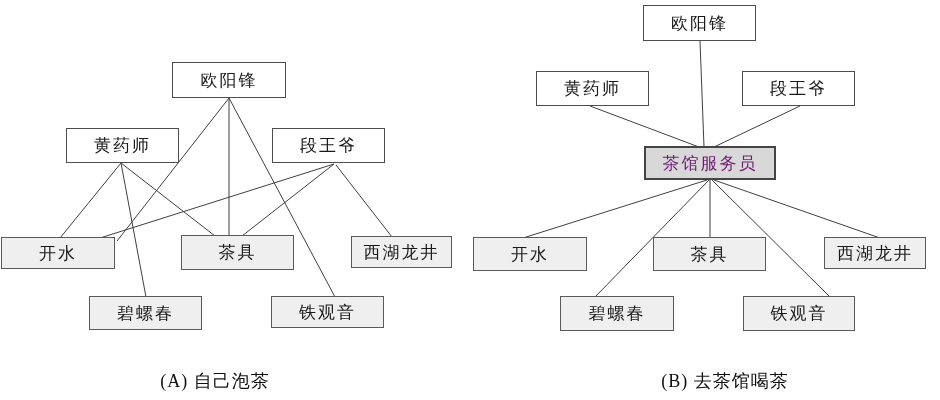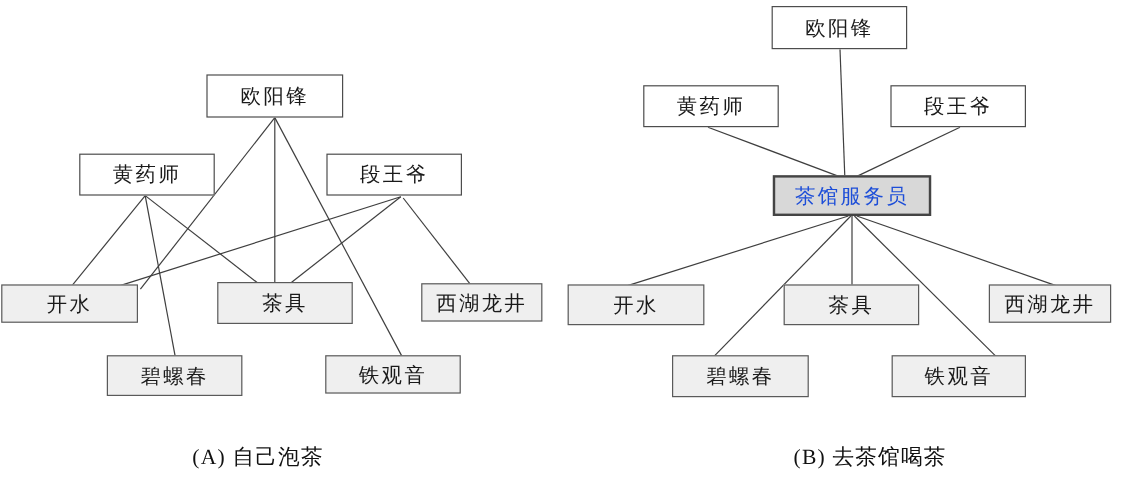--- a/index.html
+++ b/index.html
@@ -50,19 +50,19 @@
     <div class="node person" style="left: 66px; top: 128px; width: 113px; height: 35px; background: rgb(255, 255, 255); color: rgb(26, 26, 26);">黄药师</div>
     <div class="node person" style="left: 272px; top: 128px; width: 113px; height: 35px; background: rgb(255, 255, 255); color: rgb(26, 26, 26);">段王爷</div>
     <div class="node item" style="left: 1px; top: 237px; width: 114px; height: 32px; background: rgb(239, 239, 239); color: rgb(26, 26, 26);">开水</div>
     <div class="node item" style="left: 181px; top: 235px; width: 113px; height: 35px; background: rgb(239, 239, 239); color: rgb(26, 26, 26);">茶具</div>
     <div class="node item" style="left: 351px; top: 236px; width: 101px; height: 32px; background: rgb(239, 239, 239); color: rgb(26, 26, 26);">西湖龙井</div>
     <div class="node item" style="left: 89px; top: 296px; width: 113px; height: 34px; background: rgb(239, 239, 239); color: rgb(26, 26, 26);">碧螺春</div>
     <div class="node item" style="left: 271px; top: 296px; width: 113px; height: 32px; background: rgb(239, 239, 239); color: rgb(26, 26, 26);">铁观音</div>
     <div class="node person" style="left: 643px; top: 5px; width: 113px; height: 36px; background: rgb(255, 255, 255); color: rgb(26, 26, 26);">欧阳锋</div>
     <div class="node person" style="left: 536px; top: 71px; width: 113px; height: 35px; background: rgb(255, 255, 255); color: rgb(26, 26, 26);">黄药师</div>
     <div class="node person" style="left: 742px; top: 71px; width: 113px; height: 35px; background: rgb(255, 255, 255); color: rgb(26, 26, 26);">段王爷</div>
-    <div class="node mediator" style="left: 644px; top: 146px; width: 132px; height: 34px; background: rgb(216, 216, 216); color: #1d4ed8;">茶馆服务员</div>
+    <div class="node mediator" style="left: 644px; top: 146px; width: 132px; height: 34px; background: rgb(216, 216, 216); color: #701a75;">茶馆服务员</div>
     <div class="node item" style="left: 473px; top: 237px; width: 114px; height: 34px; background: rgb(239, 239, 239); color: rgb(26, 26, 26);">开水</div>
     <div class="node item" style="left: 653px; top: 237px; width: 113px; height: 34px; background: rgb(239, 239, 239); color: rgb(26, 26, 26);">茶具</div>
     <div class="node item" style="left: 824px; top: 237px; width: 102px; height: 32px; background: rgb(239, 239, 239); color: rgb(26, 26, 26);">西湖龙井</div>
     <div class="node item" style="left: 560px; top: 296px; width: 114px; height: 35px; background: rgb(239, 239, 239); color: rgb(26, 26, 26);">碧螺春</div>
     <div class="node item" style="left: 743px; top: 296px; width: 112px; height: 35px; background: rgb(239, 239, 239); color: rgb(26, 26, 26);">铁观音</div>
   </div>
 
 </body></html>

